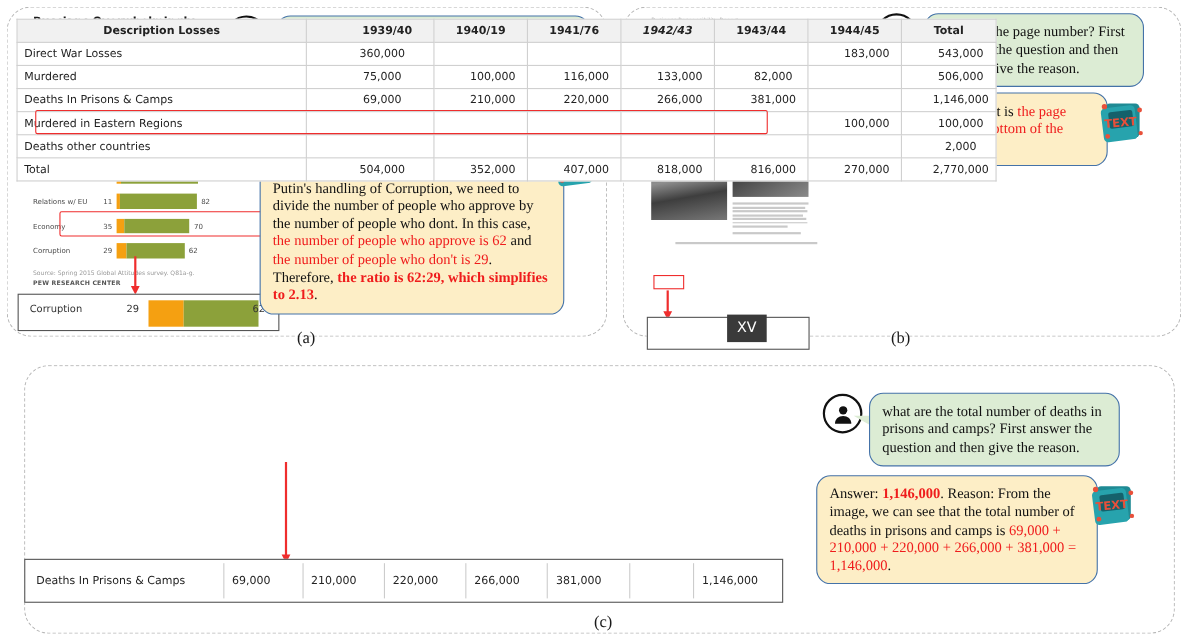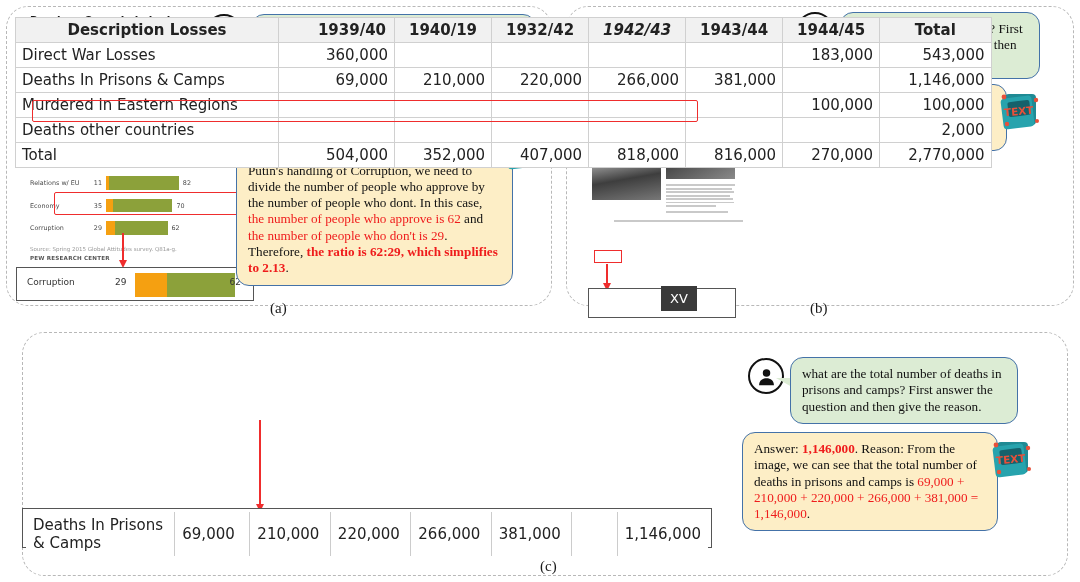--- a/index.html
+++ b/index.html
@@ -63,26 +63,26 @@
   .doc-rule{border-top:1.4px solid #bdbdbd;margin-top:2px;}
   .doc-cols{display:flex;gap:5px;margin-top:6px;}
   .doc-col{width:69px;}
   .sec-head{background:#a6a6a6;height:6px;margin-bottom:3px;}
   .tx{height:1.6px;background:#c9c9c9;margin-bottom:1.9px;}
   .ph{background:#6e6e6e;width:100%;}
   .xvchip{background:#3a3a3a;color:#fff;font-family:"DejaVu Sans",sans-serif;font-size:13px;padding:5px 9px;margin-left:72px;}
   .redmark{position:absolute;border:1.5px solid #ef2d2d;box-sizing:border-box;}
 
   
-  table{border-collapse:collapse;font-family:"DejaVu Sans",sans-serif;font-size:15px;color:#222;background:#fff;}
+  table{border-collapse:collapse;font-family:"DejaVu Sans",sans-serif;font-size:10px;color:#222;background:#fff;}
   th,td{border:1px solid #d0d0d0;padding:3px 6px;height:14px;}
   thead th{background:#f1f1f1;font-weight:bold;text-align:center;}
   thead th.first{text-align:center;}
   tbody td.desc{text-align:left;white-space:nowrap;}
-  tbody td.num{text-align:right;padding-left:28px;}
+  tbody td.num{text-align:center;padding-left:28px;}
   .tbl-wrap{position:absolute;left:15px;top:17px;}
   .zc th,.zc td{padding:4px 7px;}
 </style>
 </head>
 <body>
 
 <div class="panel" id="panel-a"></div>
 
 <div class="pew">
   <div class="pew-title"><span>Russians Overwhelmingly Support</span><br>
@@ -293,37 +293,47 @@
 
 <div class="panel" id="panel-c"></div>
 
 <div class="tbl-wrap">
   <table>
     <thead>
         <tr id="tbl-head">
           <th class="first" style="width: 250px;">Description Losses</th>
           <th style="width: 72px; padding-left: 37px;">1939/40</th>
           <th style="width: 72px;">1940/19</th>
-          <th style="width: 72px;">1932/42</th>
+          <th style="width: 72px;">1941/76</th>
           <th style="width: 72px; font-style: italic;">1942/43</th>
           <th style="width: 72px;">1943/44</th>
           <th style="width: 72px;">1944/45</th>
           <th style="width: 72px;">Total</th>
         </tr>
       </thead>
     <tbody id="tbl-body">
         <tr>
           <td class="desc">Direct War Losses</td>
           <td class="num">360,000</td>
           <td class="num"></td>
           <td class="num"></td>
           <td class="num"></td>
           <td class="num"></td>
           <td class="num">183,000</td>
           <td class="num">543,000</td>
+        </tr>
+        <tr>
+          <td class="desc">Murdered</td>
+          <td class="num">75,000</td>
+          <td class="num">100,000</td>
+          <td class="num">116,000</td>
+          <td class="num">133,000</td>
+          <td class="num">82,000</td>
+          <td class="num"></td>
+          <td class="num">506,000</td>
         </tr>
         <tr>
           <td class="desc">Deaths In Prisons &amp; Camps</td>
           <td class="num">69,000</td>
           <td class="num">210,000</td>
           <td class="num">220,000</td>
           <td class="num">266,000</td>
           <td class="num">381,000</td>
           <td class="num"></td>
           <td class="num">1,146,000</td>

